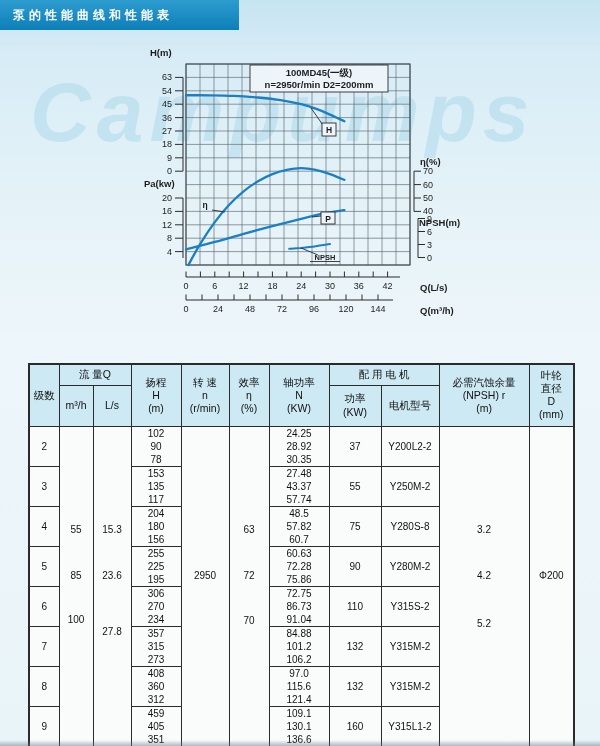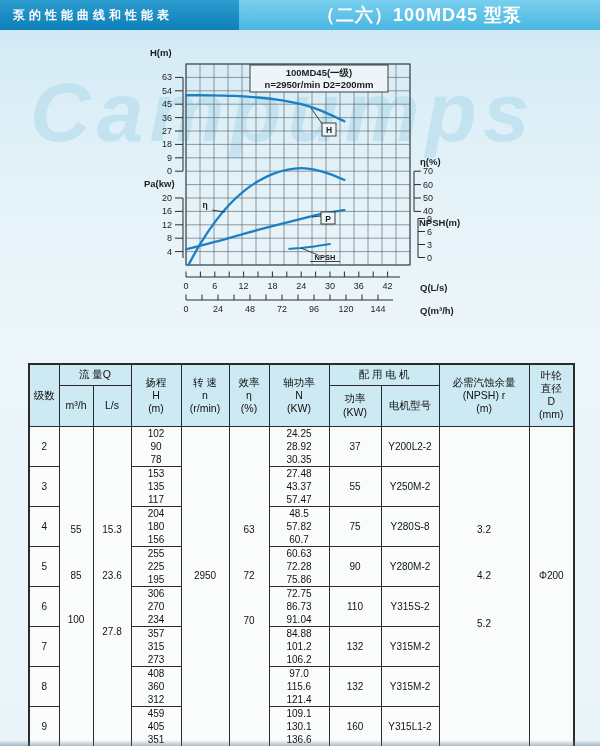--- a/index.html
+++ b/index.html
@@ -34,21 +34,20 @@
     white-space:nowrap;font-size:10px}
   .bottom-edge{position:absolute;left:0;bottom:0;width:100%;height:6px;z-index:4;
     background:linear-gradient(180deg,rgba(110,130,142,0),rgba(100,120,133,.5))}
 </style>
 </head>
 <body>
 
 <div id="page">
   <div class="titlebar">
     <div class="tb-left">泵的性能曲线和性能表</div>
-    <div class="tb-right">（二六）100MD45 型泵</div>
   </div>
   <div class="watermark">Campumps</div>
   <svg id="chart" width="600" height="340" viewBox="0 0 600 340">
       <g>
         <line x1="186" y1="64" x2="186" y2="265" stroke="#5b666e" stroke-width="0.65"></line>
         <line x1="200" y1="64" x2="200" y2="265" stroke="#5b666e" stroke-width="0.65"></line>
         <line x1="214" y1="64" x2="214" y2="265" stroke="#5b666e" stroke-width="0.65"></line>
         <line x1="228" y1="64" x2="228" y2="265" stroke="#5b666e" stroke-width="0.65"></line>
         <line x1="242" y1="64" x2="242" y2="265" stroke="#5b666e" stroke-width="0.65"></line>
         <line x1="256" y1="64" x2="256" y2="265" stroke="#5b666e" stroke-width="0.65"></line>
@@ -313,21 +312,21 @@
             <td>27.48</td>
             <td rowspan="3" class="hb">55</td>
             <td rowspan="3" class="hb">Y250M-2</td>
           </tr>
           <tr class="body">
             <td>135</td>
             <td>43.37</td>
           </tr>
           <tr class="body">
             <td class="hb">117</td>
-            <td class="hb">57.47</td>
+            <td class="hb">57.74</td>
           </tr>
           <tr class="body">
             <td rowspan="3" class="hb">4</td>
             <td>204</td>
             <td>48.5</td>
             <td rowspan="3" class="hb">75</td>
             <td rowspan="3" class="hb">Y280S-8</td>
           </tr>
           <tr class="body">
             <td>180</td>

